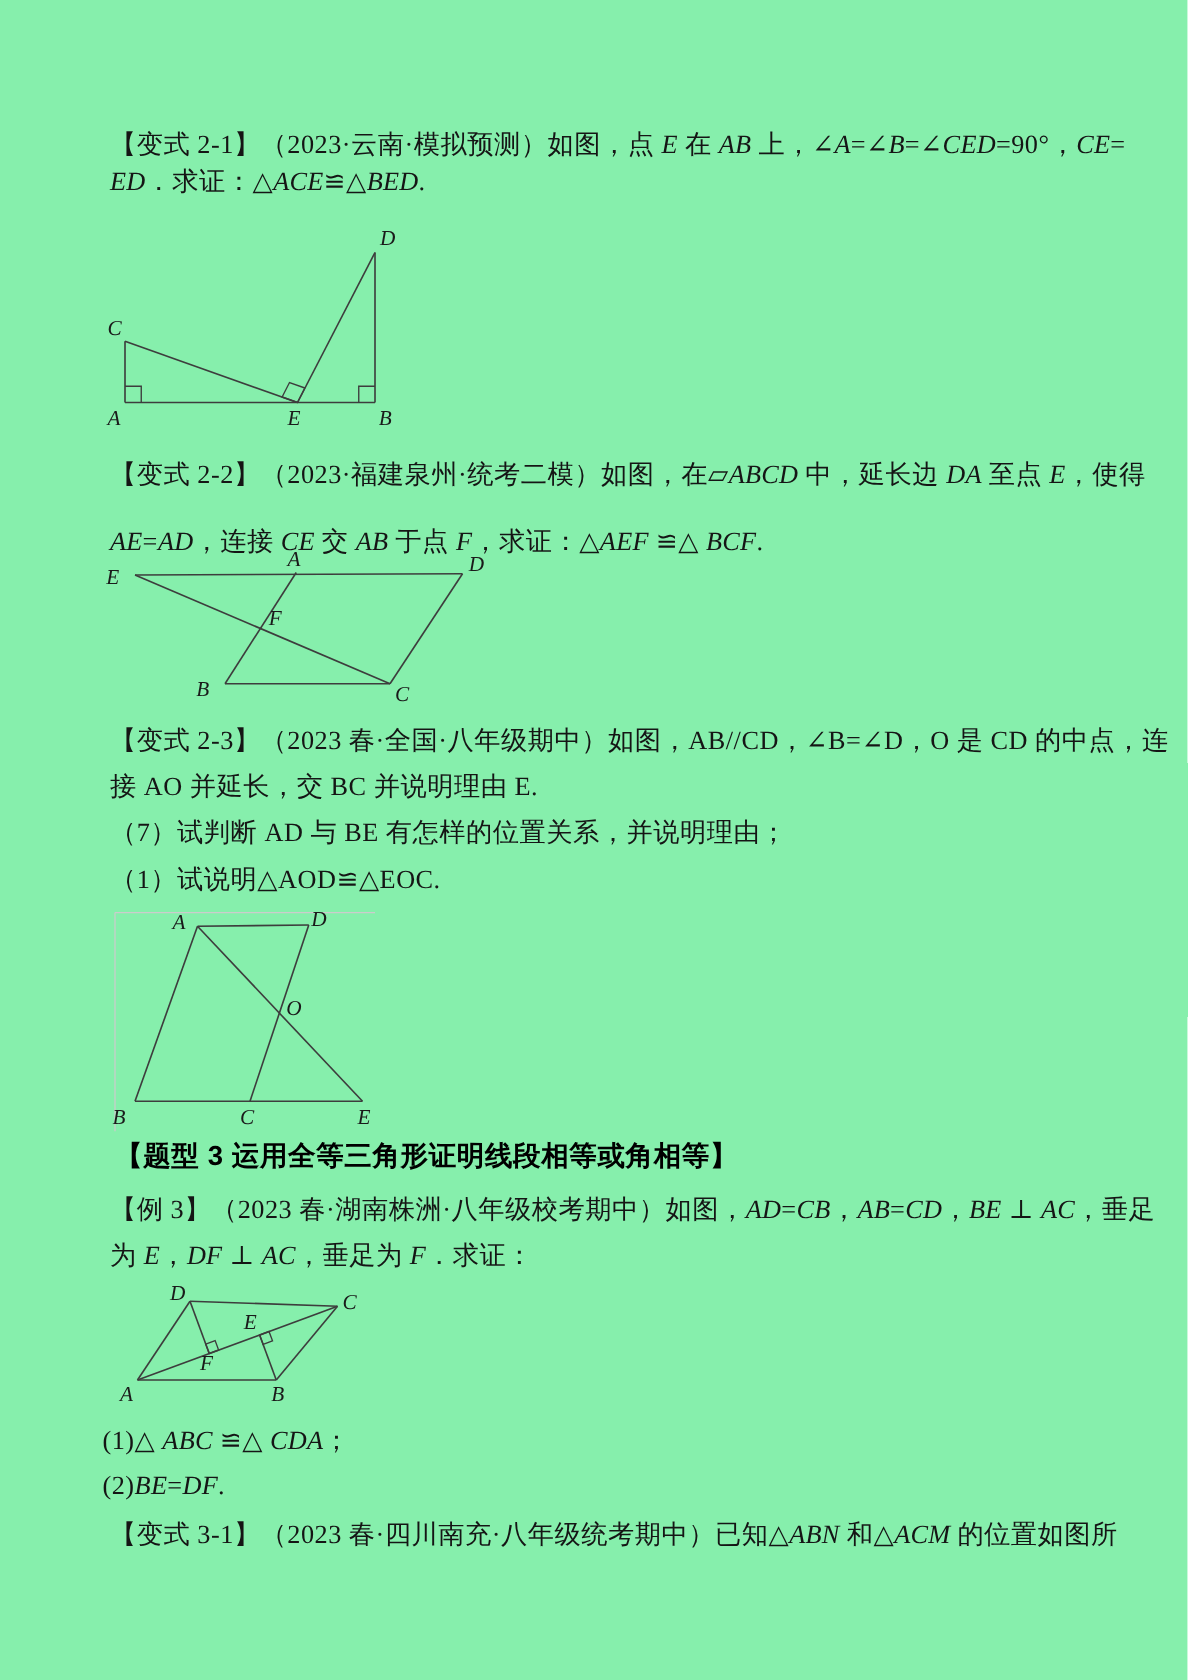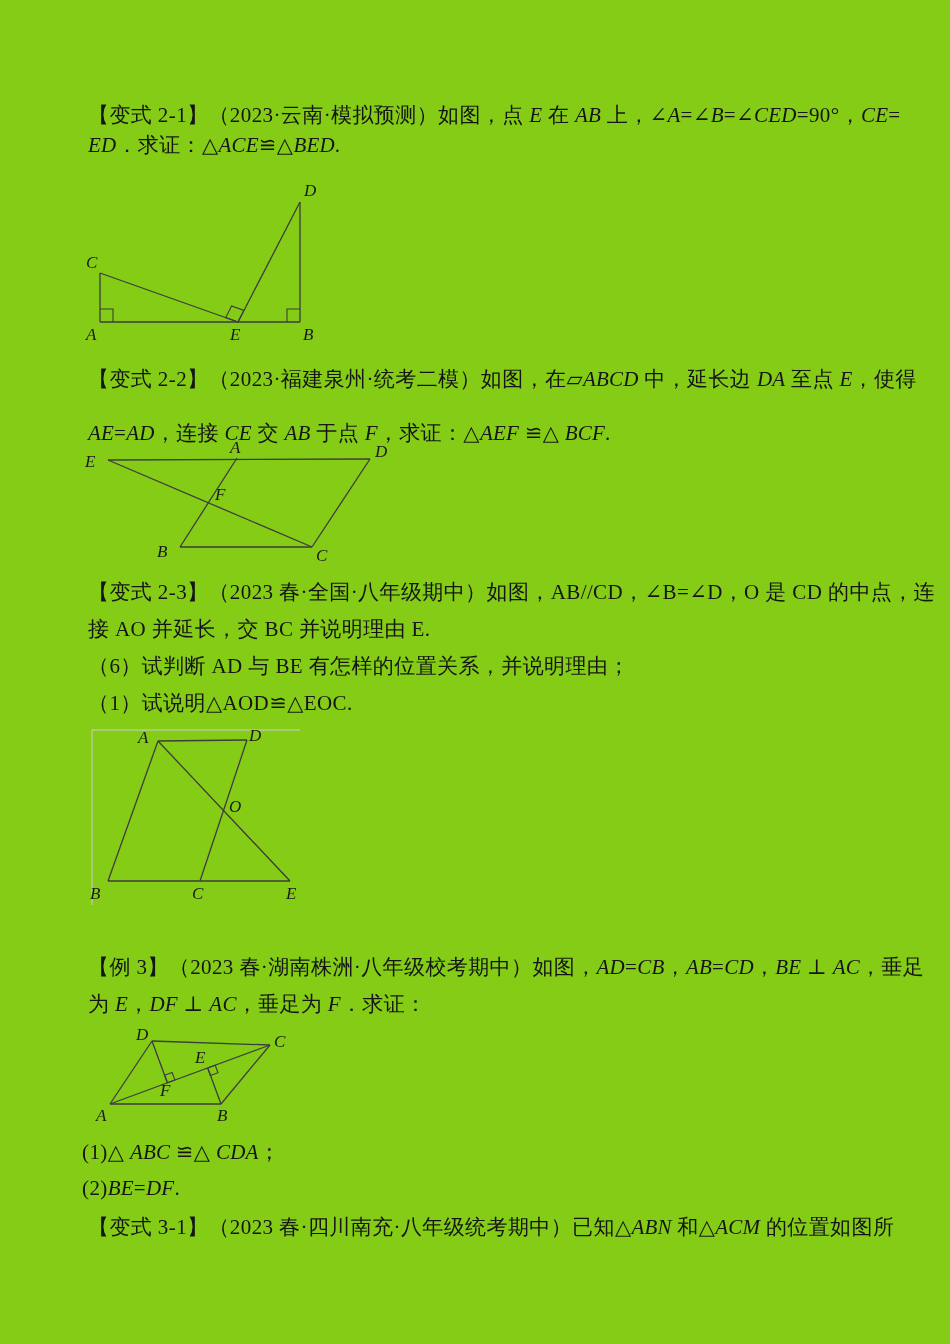--- a/index.html
+++ b/index.html
@@ -1,17 +1,17 @@
 <!DOCTYPE html>
 <html><head>
 <meta charset="utf-8">
 <style>
   html,body { margin:0; padding:0; background:#ffffff; }
   #page {
-    position:relative; width:950px; height:1344px; background:#84cc16;
+    position:relative; width:950px; height:1344px; background:#86efac;
     font-family:"Liberation Serif","DejaVu Serif",serif;
     color:#151515; overflow:hidden;
   }
   .tline {
     position:absolute; left:88px; white-space:nowrap;
     font-size:21px; line-height:27px; letter-spacing:0.4px;
   }
   .tline .mi {
     font-style:italic;
     font-family:"Liberation Serif","DejaVu Serif",serif;
@@ -81,21 +81,21 @@
       <text x="300" y="17">D</text>
       <text x="140" y="60">F</text>
       <text x="82" y="117">B</text>
       <text x="241" y="121">C</text>
     </svg>
   </div>
 
   <div>
     <div class="tline" style="top:579px"><span>【变式 2-3】（2023 春·全国·八年级期中）如图，AB//CD，∠B=∠D，O 是 CD 的中点，连</span></div>
     <div class="tline" style="top:616px"><span>接 AO 并延长，交 BC 并说明理由 E.</span></div>
-    <div class="tline" style="top:653px"><span>（6）试判断 AD 与 BE 有怎样的位置关系，并说明理由；</span></div>
+    <div class="tline" style="top:653px"><span>（7）试判断 AD 与 BE 有怎样的位置关系，并说明理由；</span></div>
     <div class="tline" style="top:690px"><span>（1）试说明△AOD≌△EOC.</span></div>
   </div>
 
   <div class="fig" style="left:85px; top:722px">
     <svg width="240" height="185" viewBox="0 0 240 185">
       <line class="faint" x1="7" y1="8" x2="7" y2="183"></line>
       <line class="faint" x1="7" y1="8" x2="215" y2="8"></line>
       <line x1="73" y1="19" x2="162" y2="18"></line>
       <line x1="73" y1="19" x2="23" y2="159"></line>
       <line x1="23" y1="159" x2="205" y2="159"></line>
@@ -103,20 +103,21 @@
       <line x1="73" y1="19" x2="205" y2="159"></line>
       <text x="53" y="21">A</text>
       <text x="164" y="19">D</text>
       <text x="144" y="90">O</text>
       <text x="5" y="177">B</text>
       <text x="107" y="177">C</text>
       <text x="201" y="177">E</text>
     </svg>
   </div>
 
+  <div class="heading" style="top:911px">【题型 3 运用全等三角形证明线段相等或角相等】</div>
 
   <div>
     <div class="tline" style="top:954px"><span>【例 3】（2023 春·湖南株洲·八年级校考期中）如图，</span><span class="mi">AD</span><span>=</span><span class="mi">CB</span><span>，</span><span class="mi">AB</span><span>=</span><span class="mi">CD</span><span>，</span><span class="mi">BE</span><span> ⊥ </span><span class="mi">AC</span><span>，垂足</span></div>
     <div class="tline" style="top:991px"><span>为 </span><span class="mi">E</span><span>，</span><span class="mi">DF</span><span> ⊥ </span><span class="mi">AC</span><span>，垂足为 </span><span class="mi">F</span><span>．求证：</span></div>
   </div>
 
   <div class="fig" style="left:88px; top:1025px">
     <svg width="210" height="105" viewBox="0 0 210 105">
       <line x1="64" y1="16" x2="182" y2="20"></line>
       <line x1="22" y1="79" x2="133" y2="79"></line>

